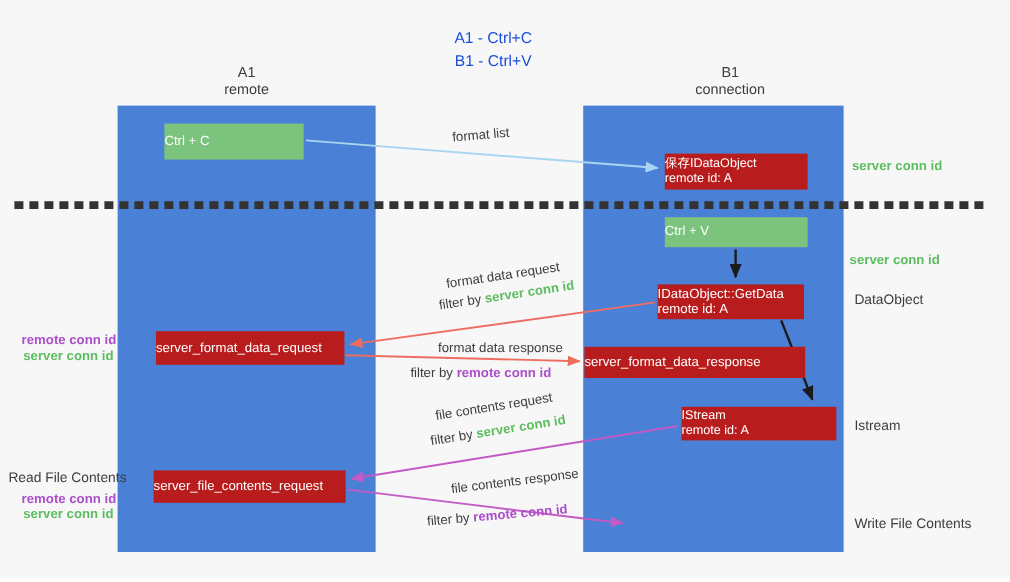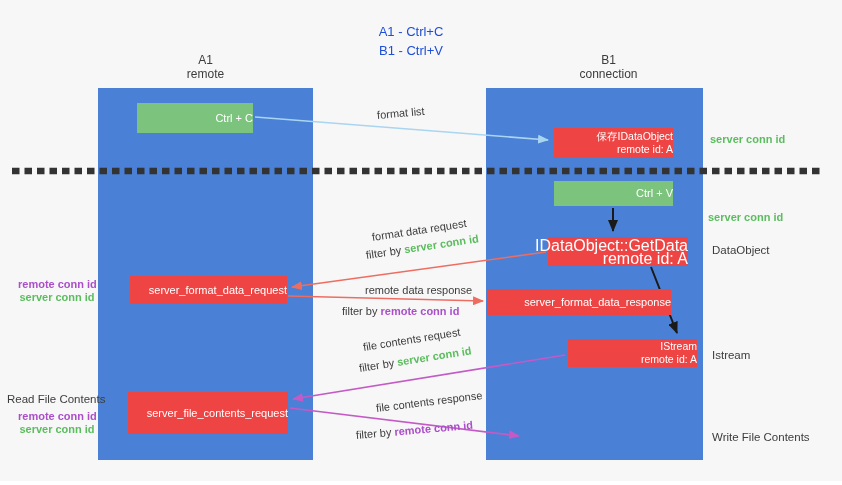--- a/index.html
+++ b/index.html
@@ -12,32 +12,32 @@
   .ll-header{top:53px;text-align:center;font-size:12px;line-height:14px;color:#3c3c3c;}
   .ll-header.a1{left:98px;width:215px;}
   .ll-header.b1{left:500px;width:217px;}
   
   .column{background:#4a80d5;top:88px;height:372px;z-index:1;}
   .column.a1{left:98px;width:215px;}
   .column.b1{left:486px;width:217px;}
   
   svg.overlay{left:0;top:0;z-index:2;}
   
-  .box{z-index:3;display:flex;flex-direction:column;align-items:flex-end;justify-content:center;
+  .box{z-index:3;display:flex;flex-direction:column;align-items:flex-start;justify-content:center;
        color:#fff;font-size:11px;line-height:13px;text-align:center;}
   .box.green{background:#7cc47e;}
-  .box.orange{background:#ef4444;}
+  .box.orange{background:#b91c1c;}
   .bx-ctrl-c{left:137px;top:103px;width:116px;height:30px;}
   .bx-save{left:554px;top:128px;width:119px;height:30px;font-size:10.5px;}
   .bx-ctrl-v{left:554px;top:181px;width:119px;height:25px;}
-  .bx-getdata{left:548px;top:237px;width:140px;height:29px;font-size:16px;}
+  .bx-getdata{left:548px;top:237px;width:122px;height:29px;font-size:11px;}
   .bx-fmt-req{left:130px;top:276px;width:157px;height:28px;}
   .bx-fmt-resp{left:487px;top:289px;width:184px;height:26px;}
   .bx-istream{left:568px;top:339px;width:129px;height:28px;font-size:10.5px;}
-  .bx-file-req{left:128px;top:392px;width:160px;height:42px;}
+  .bx-file-req{left:128px;top:392px;width:160px;height:27px;}
   .bx-file-resp{left:523px;top:425px;width:160px;height:27px;}
   
   .mlabel{z-index:4;font-size:11px;white-space:nowrap;color:#3c3c3c;transform-origin:left center;}
   .lb-format-list{left:377px;top:109px;transform:rotate(-5deg);}
   .lb-fmt-req{left:372px;top:231px;transform:rotate(-8.5deg);}
   .lb-filter1{left:366px;top:249px;transform:rotate(-8.5deg);}
   .lb-fmt-resp{left:365px;top:284px;}
   .lb-filter2{left:342px;top:305px;}
   .lb-file-req{left:363px;top:341px;transform:rotate(-9deg);}
   .lb-filter3{left:359px;top:362px;transform:rotate(-9deg);}
@@ -135,21 +135,21 @@
     <div>server_file_contents_request</div>
   </div>
 
   <div class="abs mlabel lb-format-list">format list</div>
 
   <div class="abs mlabel lb-fmt-req">format data request</div>
   <div class="abs mlabel lb-filter1">
     <span>filter by</span>
     <span class="green-t">server conn id</span>
   </div>
-  <div class="abs mlabel lb-fmt-resp">remote data response</div>
+  <div class="abs mlabel lb-fmt-resp">format data response</div>
   <div class="abs mlabel lb-filter2">
     <span>filter by</span>
     <span class="purple-t">remote conn id</span>
   </div>
 
   <div class="abs mlabel lb-file-req">file contents request</div>
   <div class="abs mlabel lb-filter3">
     <span>filter by</span>
     <span class="green-t">server conn id</span>
   </div>

